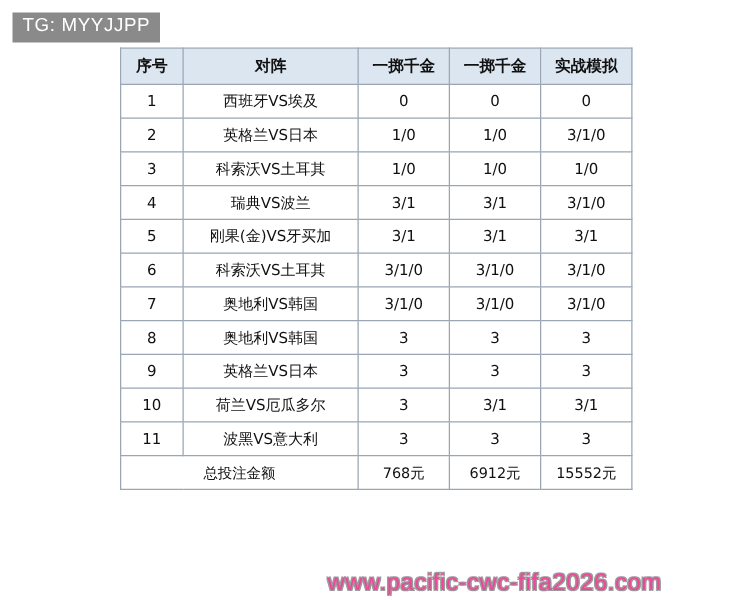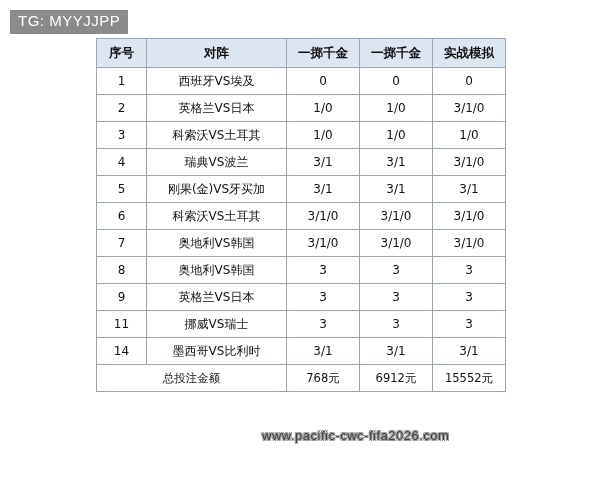--- a/index.html
+++ b/index.html
@@ -63,23 +63,23 @@
   tr.total-row td {
     font-size: 11.5px;
     margin-top: 48px;
   }
   tr.total-row td.total-label {
     font-size: 11.5px;
   }
   .watermark {
     position: absolute;
     left: 262px;
-    top: 428px;
-    font-size: 13px;
-    color: #404040;
+    top: 456px;
+    font-size: 19px;
+    color: #ec4899;
     font-family: "Liberation Sans", sans-serif;
     letter-spacing: 0.5px;
     text-shadow:
       -1px -1px 0 #9b9b9b,
       1px -1px 0 #9b9b9b,
       -1px 1px 0 #9b9b9b,
       1px 1px 0 #9b9b9b;
     white-space: nowrap;
   }
 </style>
@@ -166,32 +166,32 @@
         <td class="val">3</td>
       </tr>
       <tr>
         <td class="idx">9</td>
         <td class="match">英格兰VS日本</td>
         <td class="val">3</td>
         <td class="val">3</td>
         <td class="val">3</td>
       </tr>
       <tr>
+        <td class="idx">10</td>
+        <td class="match">荷兰VS厄瓜多尔</td>
+        <td class="val">3</td>
+        <td class="val">3/1</td>
+        <td class="val">3/1</td>
+      </tr>
+      <tr>
         <td class="idx">11</td>
-        <td class="match">挪威VS瑞士</td>
-        <td class="val">3</td>
-        <td class="val">3</td>
-        <td class="val">3</td>
-      </tr>
-      <tr>
-        <td class="idx">14</td>
-        <td class="match">墨西哥VS比利时</td>
-        <td class="val">3/1</td>
-        <td class="val">3/1</td>
-        <td class="val">3/1</td>
+        <td class="match">波黑VS意大利</td>
+        <td class="val">3</td>
+        <td class="val">3</td>
+        <td class="val">3</td>
       </tr>
       <tr class="total-row">
         <td class="total-label" colspan="2">总投注金额</td>
         <td class="val">768元</td>
         <td class="val">6912元</td>
         <td class="val">15552元</td>
       </tr>
     </tbody>
   </table>
 </div>

